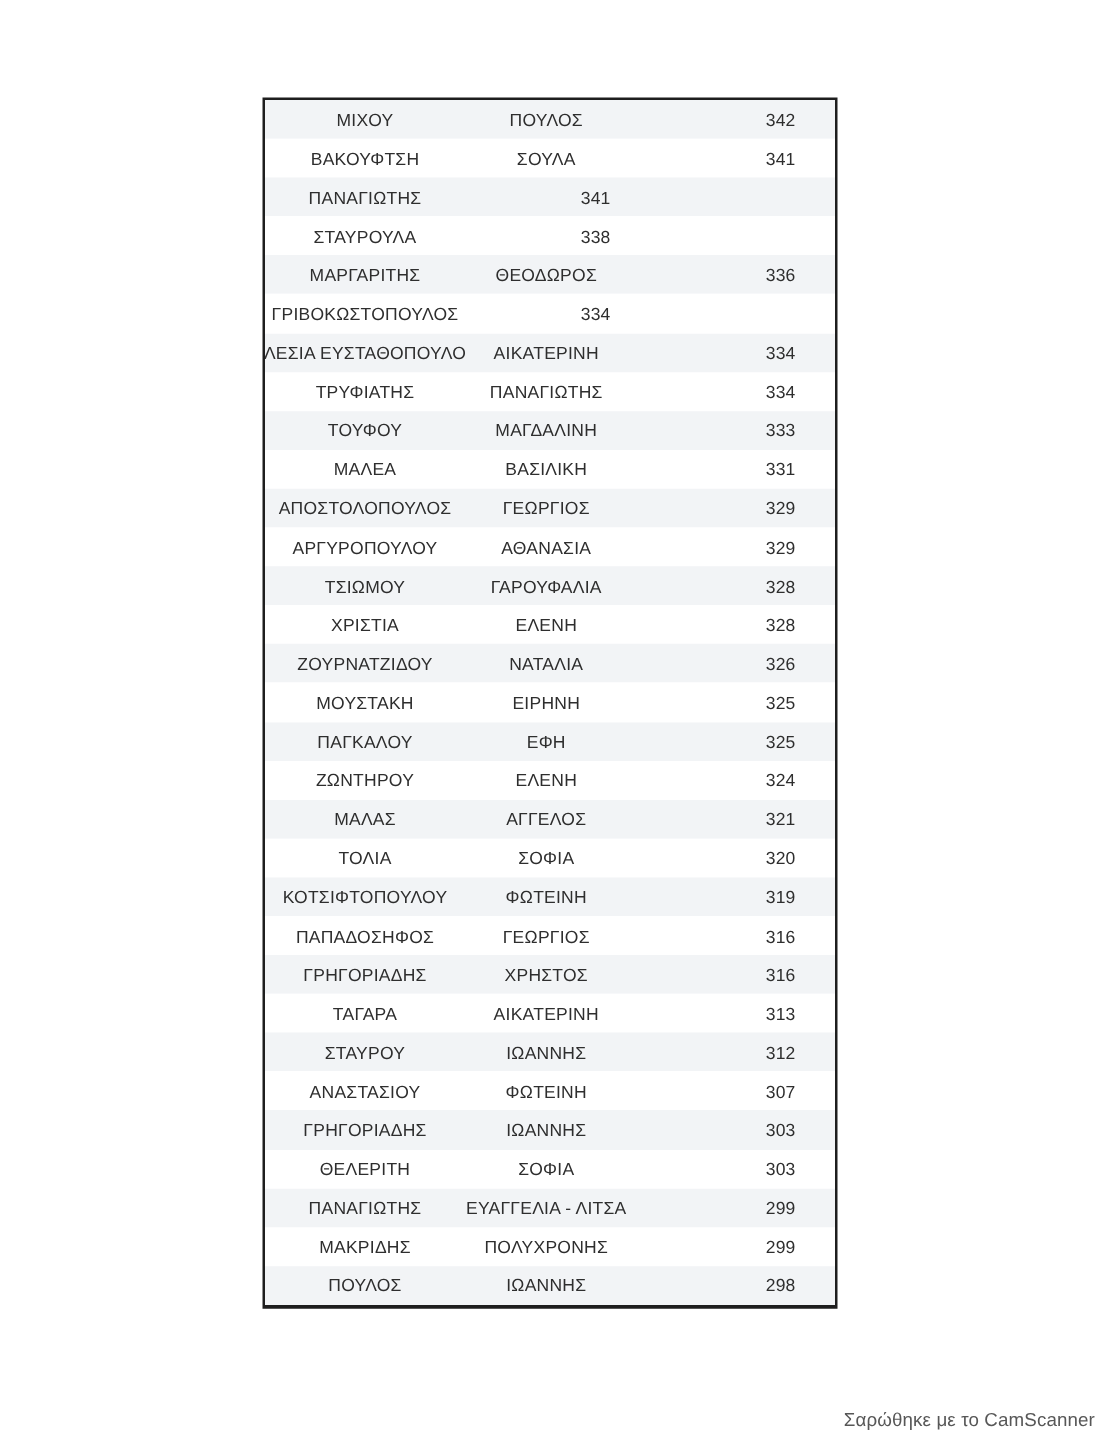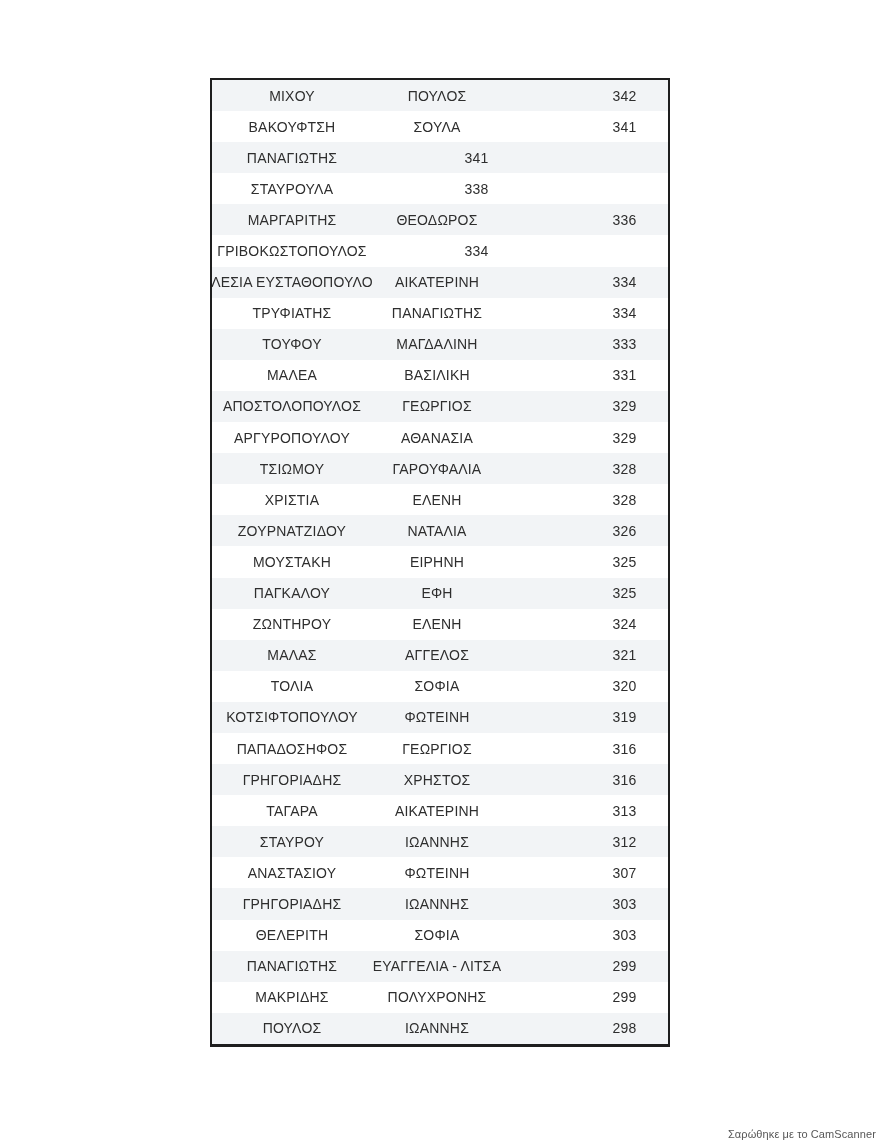--- a/index.html
+++ b/index.html
@@ -53,21 +53,21 @@
     letter-spacing: 0.2px;
   }
   .cell.c2 {
     justify-content: center;
     padding-left: 79px;
   }
   .watermark {
     position: absolute;
     right: 4px;
     top: 1128px;
-    font-size: 11px;
+    font-size: 15px;
     color: var(--watermark-color, #575757);
     letter-spacing: 0.1px;
     margin-left: 32px;
   }
 </style>
 </head>
 <body>
 
 <div class="page">
   <div class="results-table">

